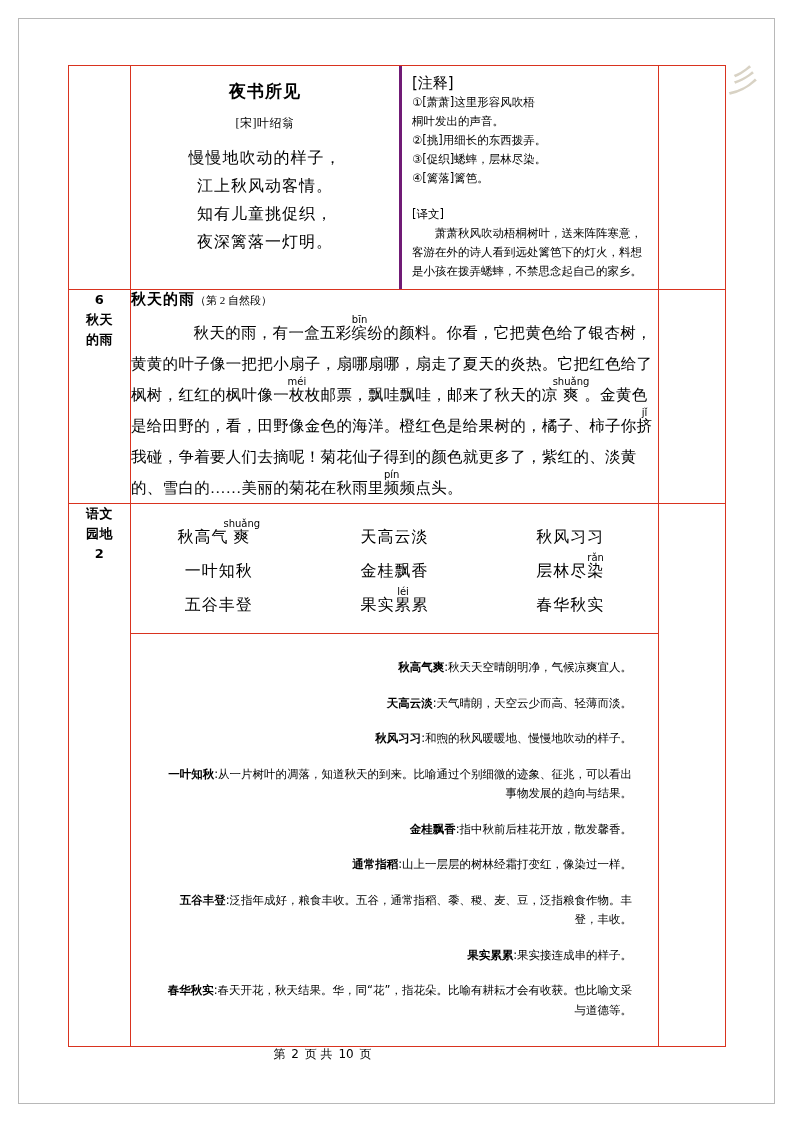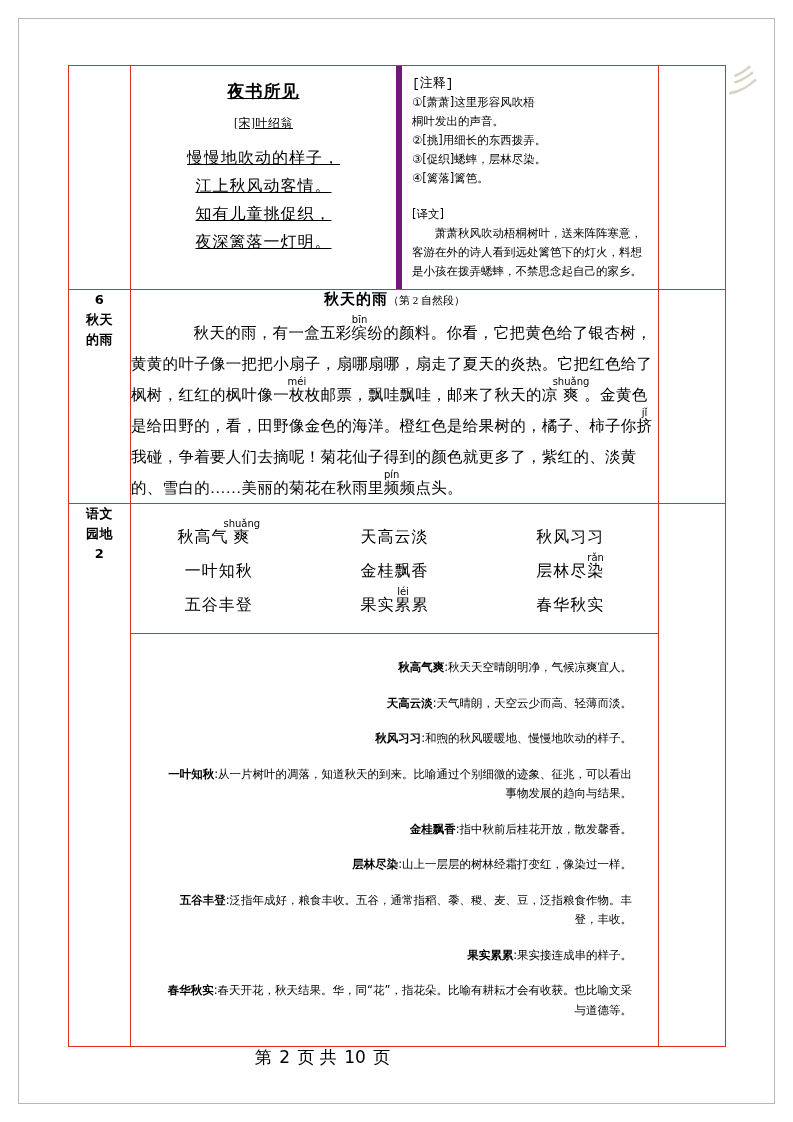--- a/index.html
+++ b/index.html
@@ -59,24 +59,23 @@
   }
 
   
   .poem-wrap {
     display: flex;
     width: 100%;
   }
   .poem-left {
     width: 271px;
     box-sizing: border-box;
-    border-right: 6px solid #701a75;
+    border-right: 3px solid #701a75;
     padding: 14px 6px 14px 6px;
     text-align: center;
-    text-decoration: underline;
   }
   .poem-title {
     font-size: 17px;
     font-weight: bold;
     letter-spacing: 1px;
     margin-bottom: 12px;
   }
   .poem-author {
     font-size: 12px;
     margin-bottom: 12px;
@@ -88,29 +87,28 @@
     letter-spacing: 1px;
   }
   .poem-right {
     flex: 1;
     box-sizing: border-box;
     padding: 8px 8px 8px 10px;
     font-family: "DejaVu Sans", "Liberation Sans", sans-serif;
     font-size: 11.5px;
     line-height: 19px;
   }
-  .notes-head { font-size: 13px; font-family: Liberation Mono, monospace; }
+  .notes-head { font-size: 15px; }
   .note-item { }
   .trans-head { margin-top: 17px; }
   .trans-body { text-indent: 2em; }
 
   
   .rain-cell { padding: 8px 12px 12px 12px; }
   .rain-title {
-    text-align: center;
     font-size: 15px;
     font-weight: bold;
     letter-spacing: 1px;
     margin-bottom: 6px;
   }
   .rain-title .sub {
     font-size: 11px;
     font-weight: normal;
     letter-spacing: 0;
   }
@@ -156,21 +154,21 @@
   .def-row { margin: 16px; text-align: right; }
   .def-term { font-weight: bold; }
 
   .footer {
     position: absolute;
     left: 0;
     top: 1046px;
     width: 645px;
     text-align: center;
     font-family: "DejaVu Sans", "Liberation Sans", sans-serif;
-    font-size: 17px;
+    font-size: 12px;
   }
   .footer span { margin: 0 1px; }
 
   .corner-mark {
     position: absolute;
     right: 30px;
     top: 60px;
     width: 40px;
     height: 40px;
     color: #d8d2c4;
@@ -263,21 +261,21 @@
               <div class="idiom">果实<ruby>累<rt>léi</rt></ruby>累</div>
               <div class="idiom">春华秋实</div>
             </div>
           </div>
           <div class="defs">
             <p class="def-row"><span class="def-term">秋高气爽</span>:<span>秋天天空晴朗明净，气候凉爽宜人。</span></p>
             <p class="def-row"><span class="def-term">天高云淡</span>:<span>天气晴朗，天空云少而高、轻薄而淡。</span></p>
             <p class="def-row"><span class="def-term">秋风习习</span>:<span>和煦的秋风暖暖地、慢慢地吹动的样子。</span></p>
             <p class="def-row"><span class="def-term">一叶知秋</span>:<span>从一片树叶的凋落，知道秋天的到来。比喻通过个别细微的迹象、征兆，可以看出事物发展的趋向与结果。</span></p>
             <p class="def-row"><span class="def-term">金桂飘香</span>:<span>指中秋前后桂花开放，散发馨香。</span></p>
-            <p class="def-row"><span class="def-term">层林尽染</span>:<span>山上一层层的树林经霜打变红，像染过一样。</span></p>
+            <p class="def-row"><span class="def-term">通常指稻</span>:<span>山上一层层的树林经霜打变红，像染过一样。</span></p>
             <p class="def-row"><span class="def-term">五谷丰登</span>:<span>泛指年成好，粮食丰收。五谷，通常指稻、黍、稷、麦、豆，泛指粮食作物。丰登，丰收。</span></p>
             <p class="def-row"><span class="def-term">果实累累</span>:<span>果实接连成串的样子。</span></p>
             <p class="def-row"><span class="def-term">春华秋实</span>:<span>春天开花，秋天结果。华，同“花”，指花朵。比喻有耕耘才会有收获。也比喻文采与道德等。</span></p>
           </div>
         </td>
         <td></td>
       </tr>
 
     </tbody>
   </table>

